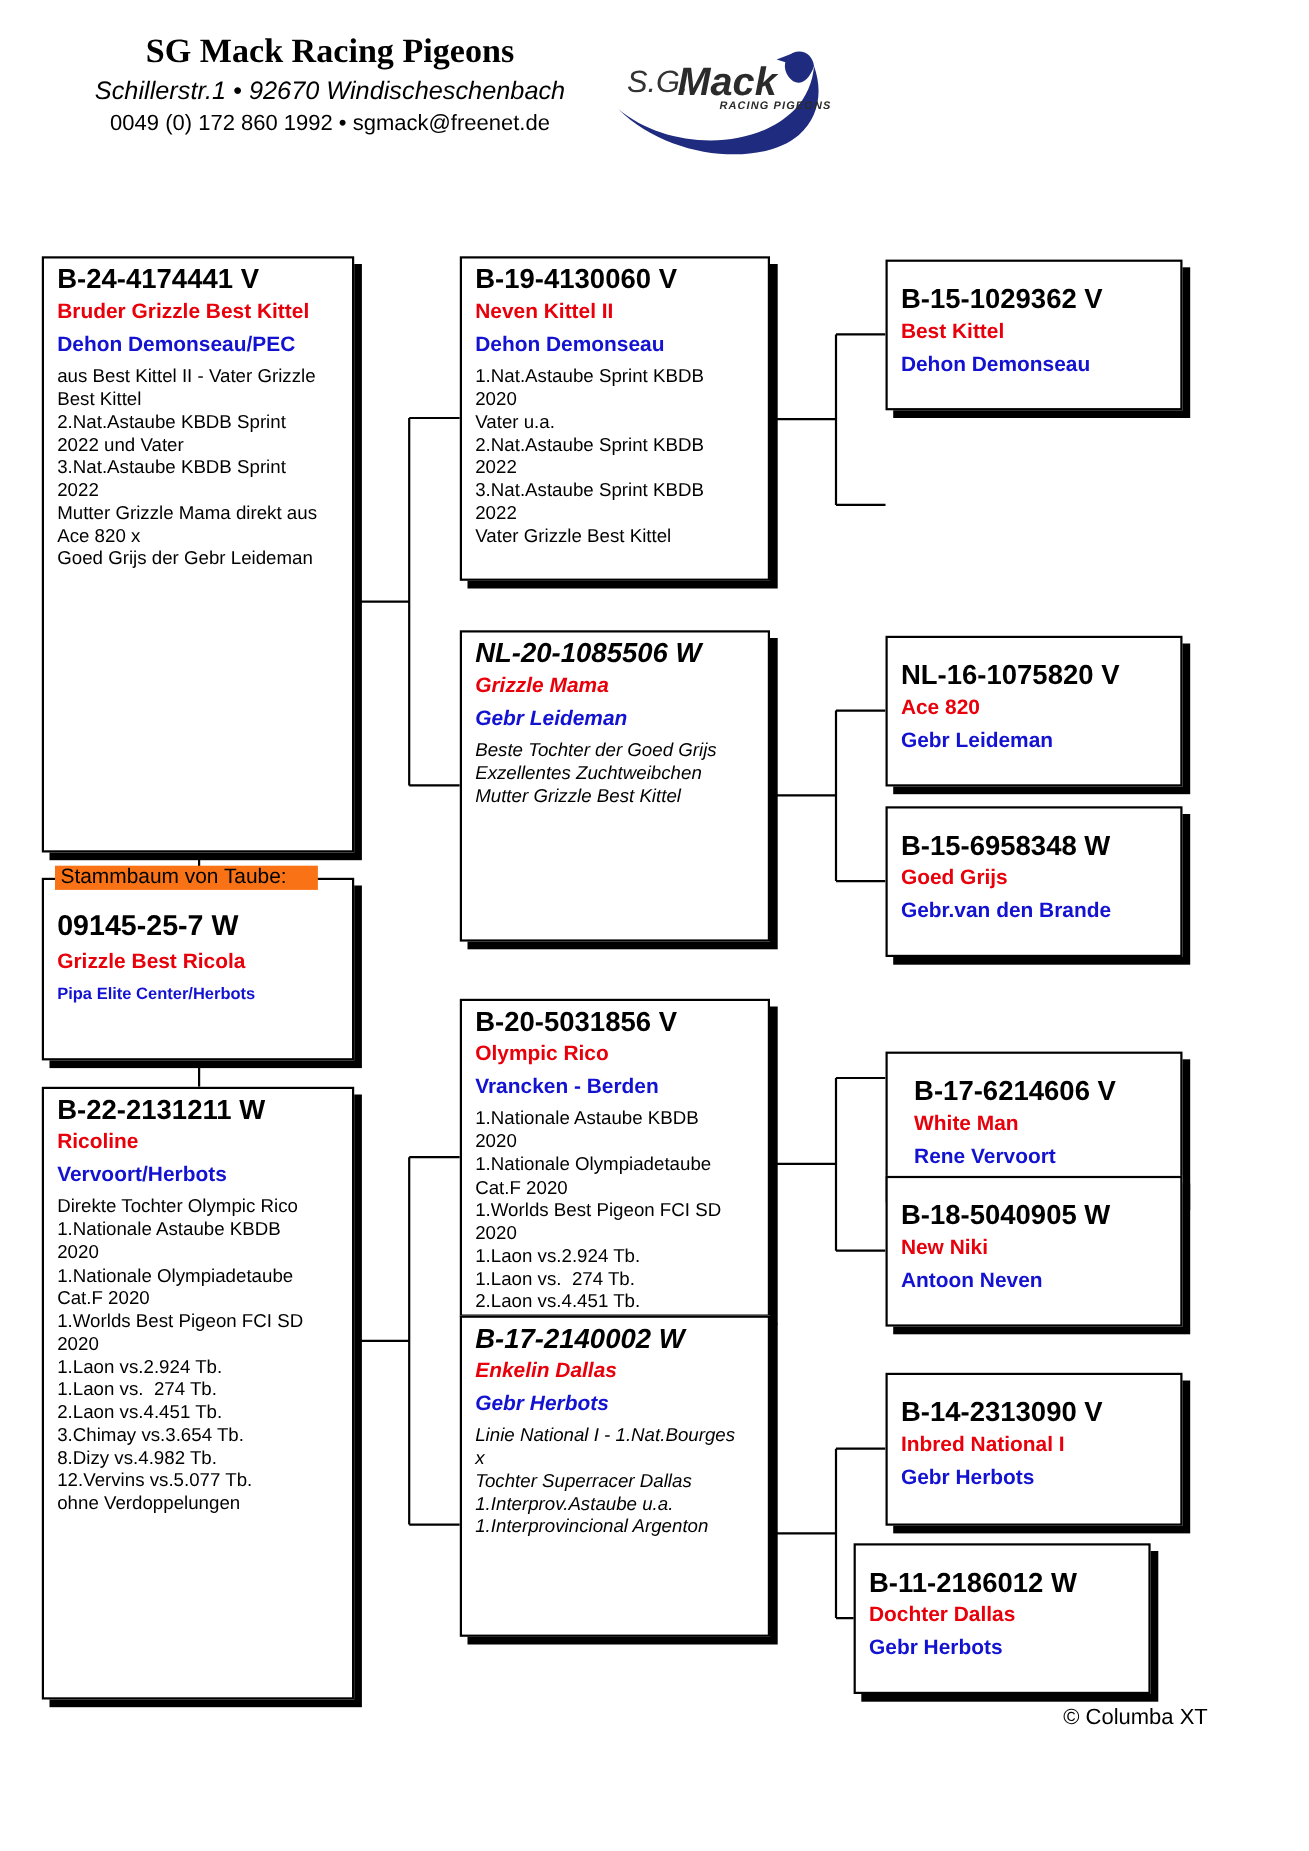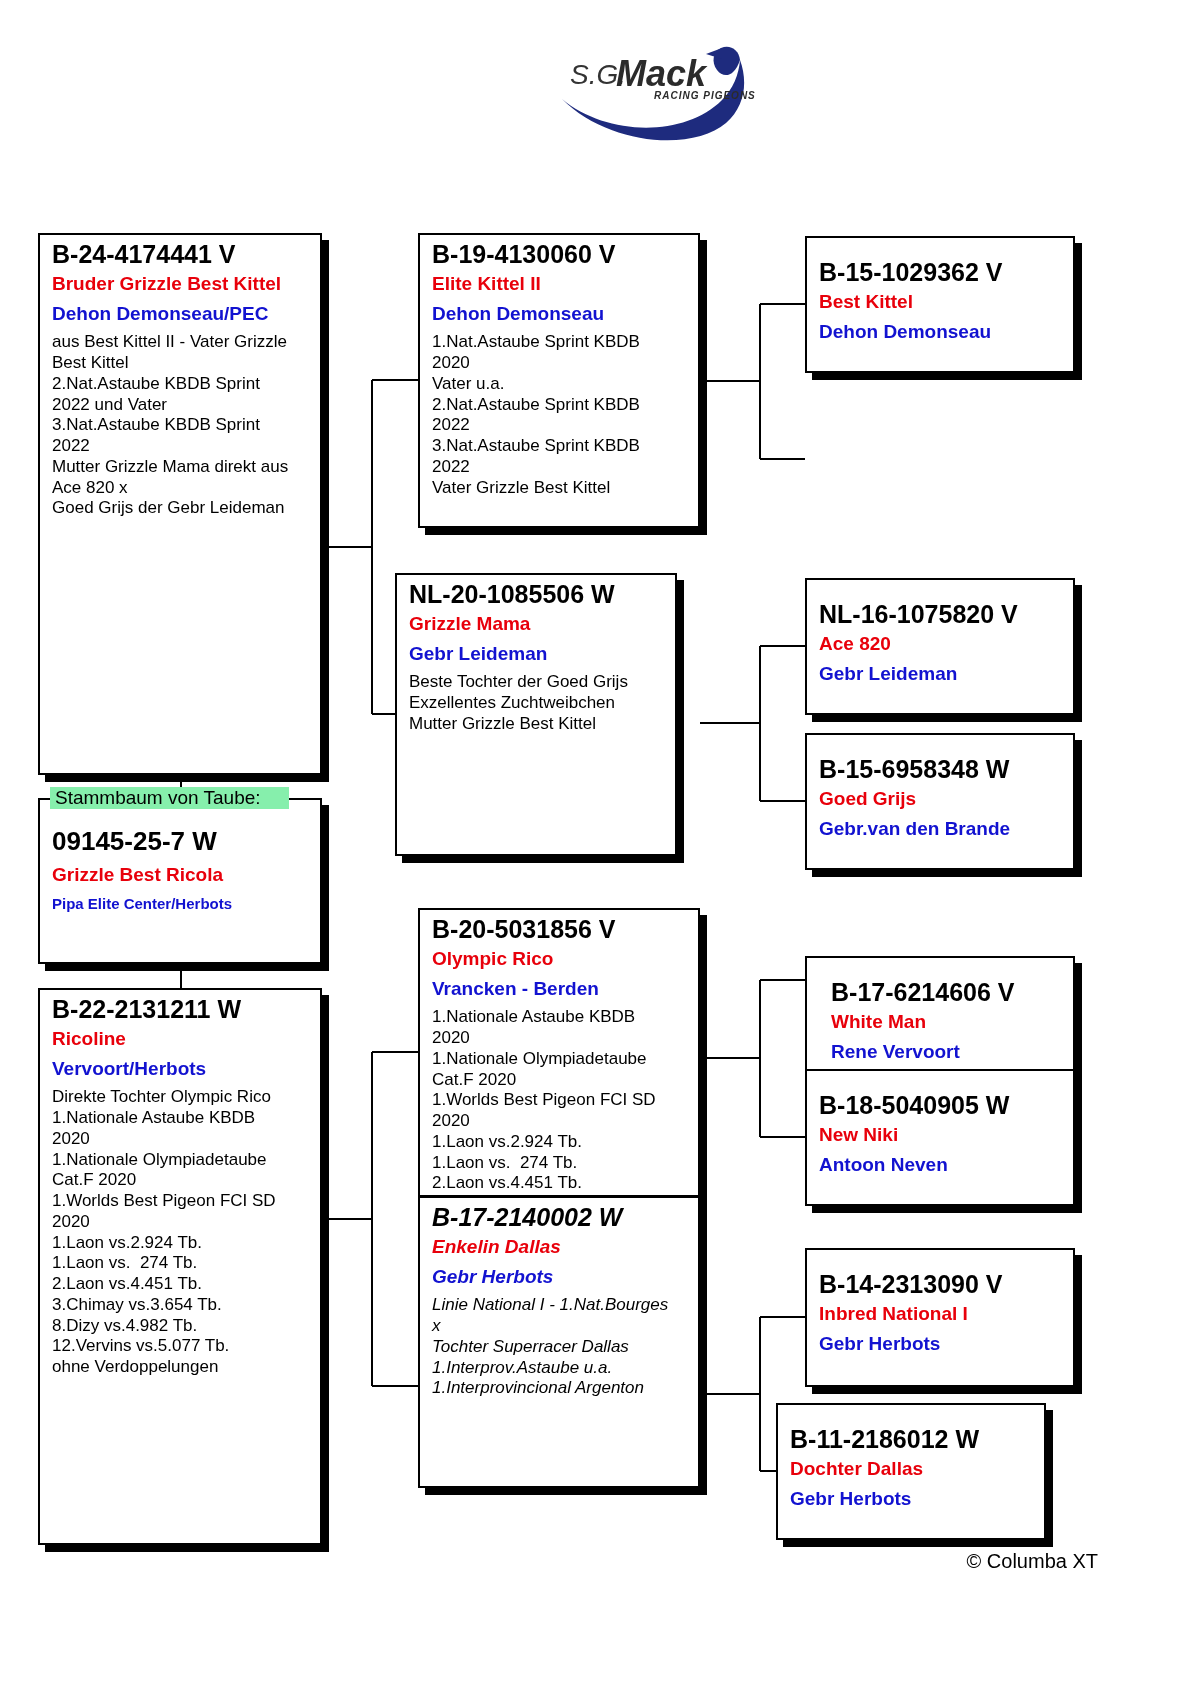--- a/index.html
+++ b/index.html
@@ -21,47 +21,52 @@
         padding:5px 12px;box-sizing:border-box;overflow:hidden;}
   .ring{font-size:25px;font-weight:bold;line-height:1.15;}
   .name{font-size:19px;font-weight:bold;line-height:1.15;color:var(--name-red,#e8000b);margin-top:4px;}
   .loft{font-size:19px;font-weight:bold;line-height:1.15;color:var(--loft-blue,#1212d0);margin-top:8px;}
   .notes{font-size:17px;line-height:1.22;margin-top:8px;white-space:pre-wrap;}
   .gen3{padding-top:20px;}
 
   .box-father{left:38px;top:233px;width:284px;height:542px;}
   .box-mother{left:38px;top:988px;width:284px;height:557px;}
   .box-ff{left:418px;top:233px;width:282px;height:295px;}
-  .box-fm{left:395px;top:573px;width:282px;height:283px;}
+  .box-fm{left:418px;top:573px;width:282px;height:283px;font-style:italic;}
   .box-mf{left:418px;top:908px;width:282px;height:289px;}
   .box-mm{left:418px;top:1196px;width:282px;height:292px;font-style:italic;}
   .box-fff{left:805px;top:236px;width:270px;height:137px;}
   .box-ffm{left:805px;top:392px;width:270px;height:137px;}
   .box-fmf{left:805px;top:578px;width:270px;height:137px;}
   .box-fmm{left:805px;top:733px;width:270px;height:137px;}
   .box-mff{left:805px;top:956px;width:270px;height:137px;padding-left:24px;}
   .box-mfm{left:805px;top:1069px;width:270px;height:137px;}
   .box-mmf{left:805px;top:1248px;width:270px;height:139px;}
   .box-mmm{left:776px;top:1403px;width:270px;height:137px;}
 
   
   .subject{position:absolute;left:38px;top:798px;width:284px;height:166px;border:2px solid #000;
            background:#fff;box-shadow:7px 7px 0 #000;box-sizing:border-box;padding:26px 12px 0;}
-  .subject-label{position:absolute;top:-13px;left:10px;background:#86efac;padding:0 28px 0 5px;font-size:19px;text-align:right;}
+  .subject-label{position:absolute;top:-13px;left:10px;background:#f97316;padding:0 28px 0 5px;font-size:19px;text-align:right;}
   .subject-ring{font-size:26px;font-weight:bold;}
   .subject-name{font-size:19px;font-weight:bold;color:var(--name-red,#e8000b);margin-top:7px;}
   .subject-loft{font-size:15px;font-weight:bold;color:var(--loft-blue,#1212d0);margin-top:9px;}
 
   .copyright{position:absolute;right:92px;top:1550px;font-size:20px;}
 </style>
 </head>
 <body>
 
 <div class="page">
 
+  <div class="hdr">
+    <div class="hdr-title">SG Mack Racing Pigeons</div>
+    <div class="hdr-addr">Schillerstr.1 • 92670 Windischeschenbach</div>
+    <div class="hdr-phone">0049 (0) 172 860 1992 • sgmack@freenet.de</div>
+  </div>
 
   <svg class="logo" viewBox="0 0 200 100">
     <path fill="#1e2b7e" d="M6 55 C 50 92 128 94 166 56 C 177 45 183 30 184 16 C 192 38 189 62 170 79 C 136 108 52 101 6 55 Z"></path>
     <path fill="#1e2b7e" d="M184 16 C 183 6 174 0 165 4 C 157 8 155 18 161 26 C 167 34 178 34 184 16 Z"></path>
     <path fill="#1e2b7e" d="M166 4 L 150 10 L 166 15 Z"></path>
     <text x="14" y="40" font-size="28" font-style="italic" fill="#333333">S.G.</text>
     <text x="60" y="42" font-size="36" font-style="italic" font-weight="bold" fill="#2b2b2b">Mack</text>
     <text x="98" y="55" font-size="10" font-style="italic" font-weight="bold" letter-spacing="1" fill="#2b2b2b">RACING PIGEONS</text>
   </svg>
 
@@ -114,21 +119,21 @@
 1.Laon vs.  274 Tb.
 2.Laon vs.4.451 Tb.
 3.Chimay vs.3.654 Tb.
 8.Dizy vs.4.982 Tb.
 12.Vervins vs.5.077 Tb.
 ohne Verdoppelungen</div>
   </div>
 
   <div class="pbox box-ff">
     <div class="ring">B-19-4130060 V</div>
-    <div class="name">Elite Kittel II</div>
+    <div class="name">Neven Kittel II</div>
     <div class="loft">Dehon Demonseau</div>
     <div class="notes">1.Nat.Astaube Sprint KBDB
 2020
 Vater u.a.
 2.Nat.Astaube Sprint KBDB
 2022
 3.Nat.Astaube Sprint KBDB
 2022
 Vater Grizzle Best Kittel</div>
   </div>

